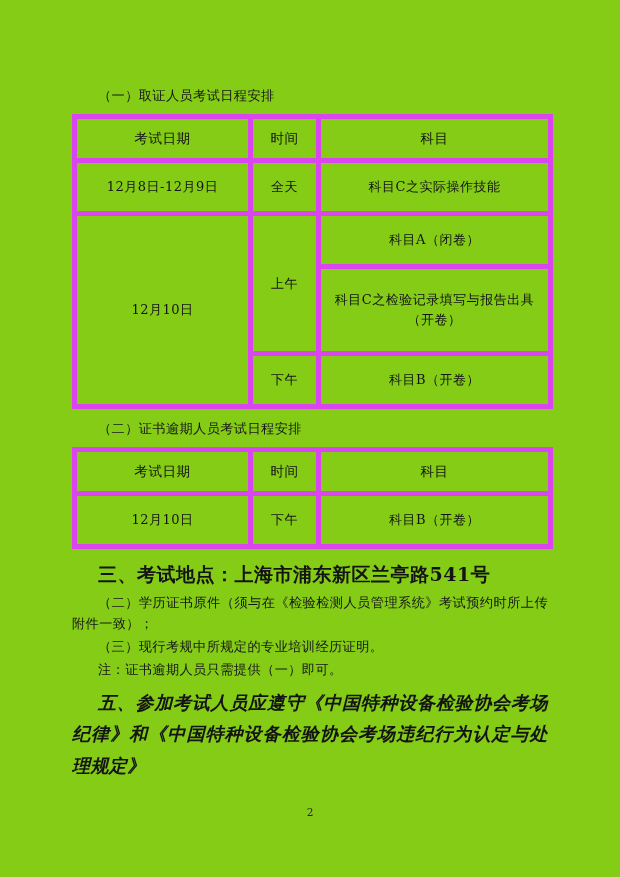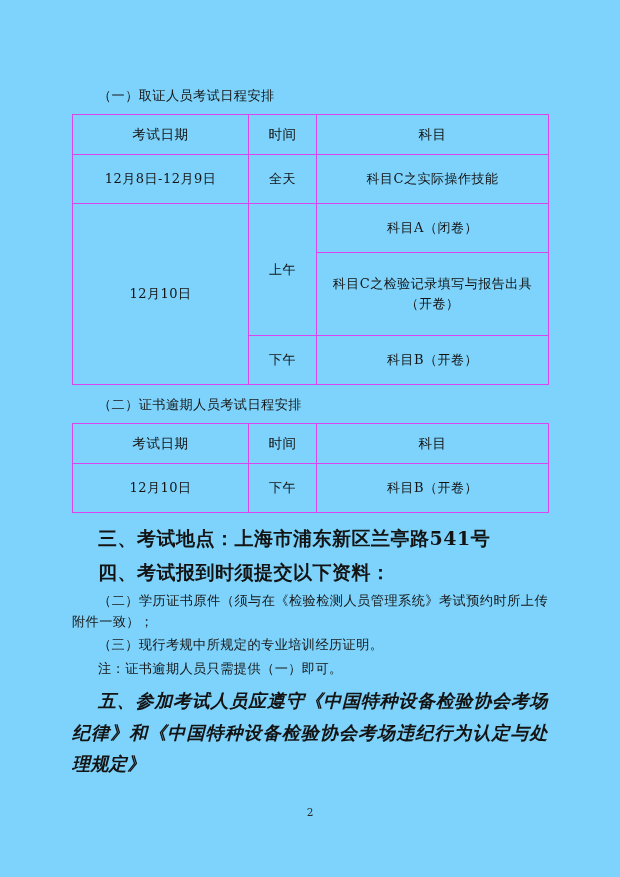--- a/index.html
+++ b/index.html
@@ -13,21 +13,21 @@
     font-family: "DejaVu Serif", "Liberation Serif", serif;
     color: #141414;
     position: relative;
     overflow: hidden;
   }
   .page {
     position: absolute;
     left: 0; top: 0;
     width: 620px;
     height: 877px;
-    background: #7dd3fc;
+    background: #84cc16;
   }
   .content {
     position: absolute;
     left: 72px;
     top: 86px;
     width: 476px;
   }
   .para {
     font-size: 13.2px;
     line-height: 1.55;
@@ -44,21 +44,21 @@
     text-indent: 26px;
     text-align: justify;
   }
   .tbl {
     border-collapse: collapse;
     width: 476px;
     margin: 8px 0 10px 0;
     table-layout: fixed;
   }
   .tbl td, .tbl th {
-    border: 1px solid #d946ef;
+    border: 5px solid #d946ef;
     font-weight: 400;
     font-size: 13px;
     text-align: center;
     vertical-align: middle;
     padding: 7px 4px;
     letter-spacing: 0.5px;
     line-height: 1.5;
   }
   .tbl th {
     font-size: 13.6px;
@@ -158,21 +158,20 @@
         <tr>
           <td class="cell-tall">12月10日</td>
           <td class="cell-tall">下午</td>
           <td class="cell-tall">科目B（开卷）</td>
         </tr>
       </tbody>
     </table>
 
     <div class="body-block">
       <p class="sect">三、考试地点：上海市浦东新区兰亭路541号</p>
-      <p class="sect">四、考试报到时须提交以下资料：</p>
       <p class="para flow">（二）学历证书原件（须与在《检验检测人员管理系统》考试预约时所上传附件一致）；</p>
       <p class="para flow">（三）现行考规中所规定的专业培训经历证明。</p>
       <p class="para flow">注：证书逾期人员只需提供（一）即可。</p>
       <p class="last-block">五、参加考试人员应遵守《中国特种设备检验协会考场纪律》和《中国特种设备检验协会考场违纪行为认定与处理规定》</p>
     </div>
 
   </div>
 
   <div class="page-number">2</div>
 </div>

